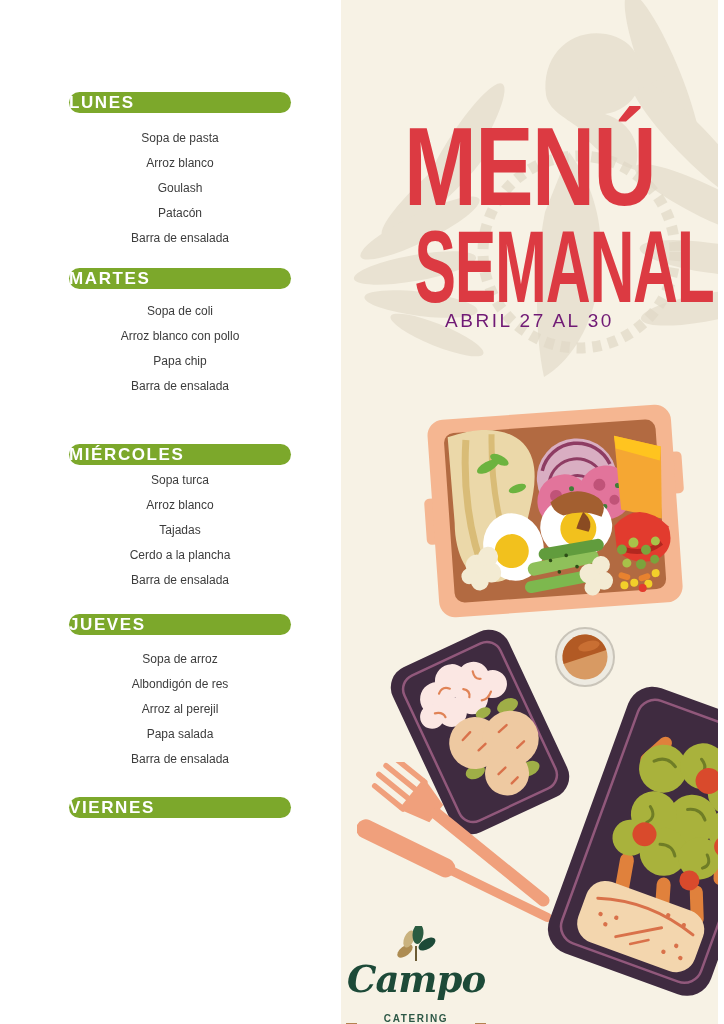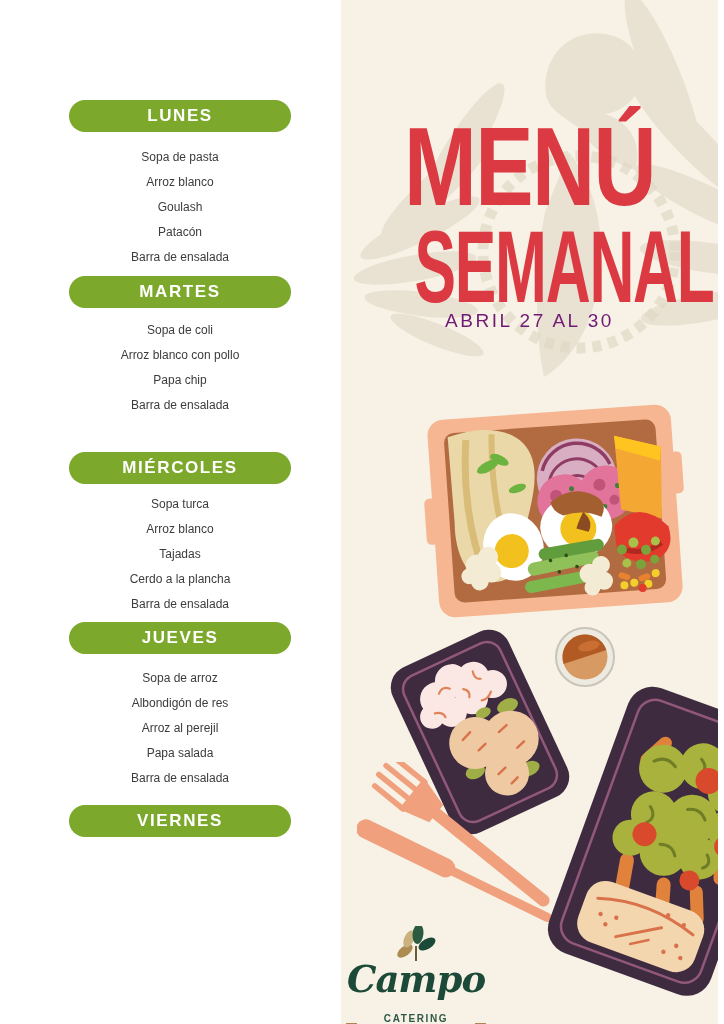--- a/index.html
+++ b/index.html
@@ -2,22 +2,22 @@
 <html><head>
 <meta charset="utf-8">
 <style>
   html,body{margin:0;padding:0;background:#ffffff;}
   .poster{position:relative;width:724px;height:1024px;overflow:hidden;background:#ffffff;
           font-family:"Liberation Sans",sans-serif;}
 
   
   .left-column{position:absolute;left:0;top:0;width:341px;height:1024px;background:#ffffff;}
   .day{position:absolute;left:20px;width:320px;text-align:center;}
-  .day-pill{width:222px;height:32px;margin:8px auto;background:#7CA82B;border-radius:16px;
-            display:flex;align-items:center;justify-content:center;}
+  .day-pill{width:222px;height:21px;margin:0 auto;background:#7CA82B;border-radius:16px;
+            display:flex;align-items:center;justify-content:flex-start;}
   .day-label{color:#ffffff;font-weight:bold;font-size:17px;letter-spacing:1.6px;}
   .day-items{list-style:none;margin:0;padding:0;}
   .menu-item{font-size:12px;line-height:25px;color:#3C3C3C;}
   .day-0{top:92px;}  .day-0 .day-items{margin-top:13px;}
   .day-1{top:268px;} .day-1 .day-items{margin-top:10px;}
   .day-2{top:444px;} .day-2 .day-items{margin-top:3px;}
   .day-3{top:614px;} .day-3 .day-items{margin-top:12px;}
   .day-4{top:797px;}
 
   

